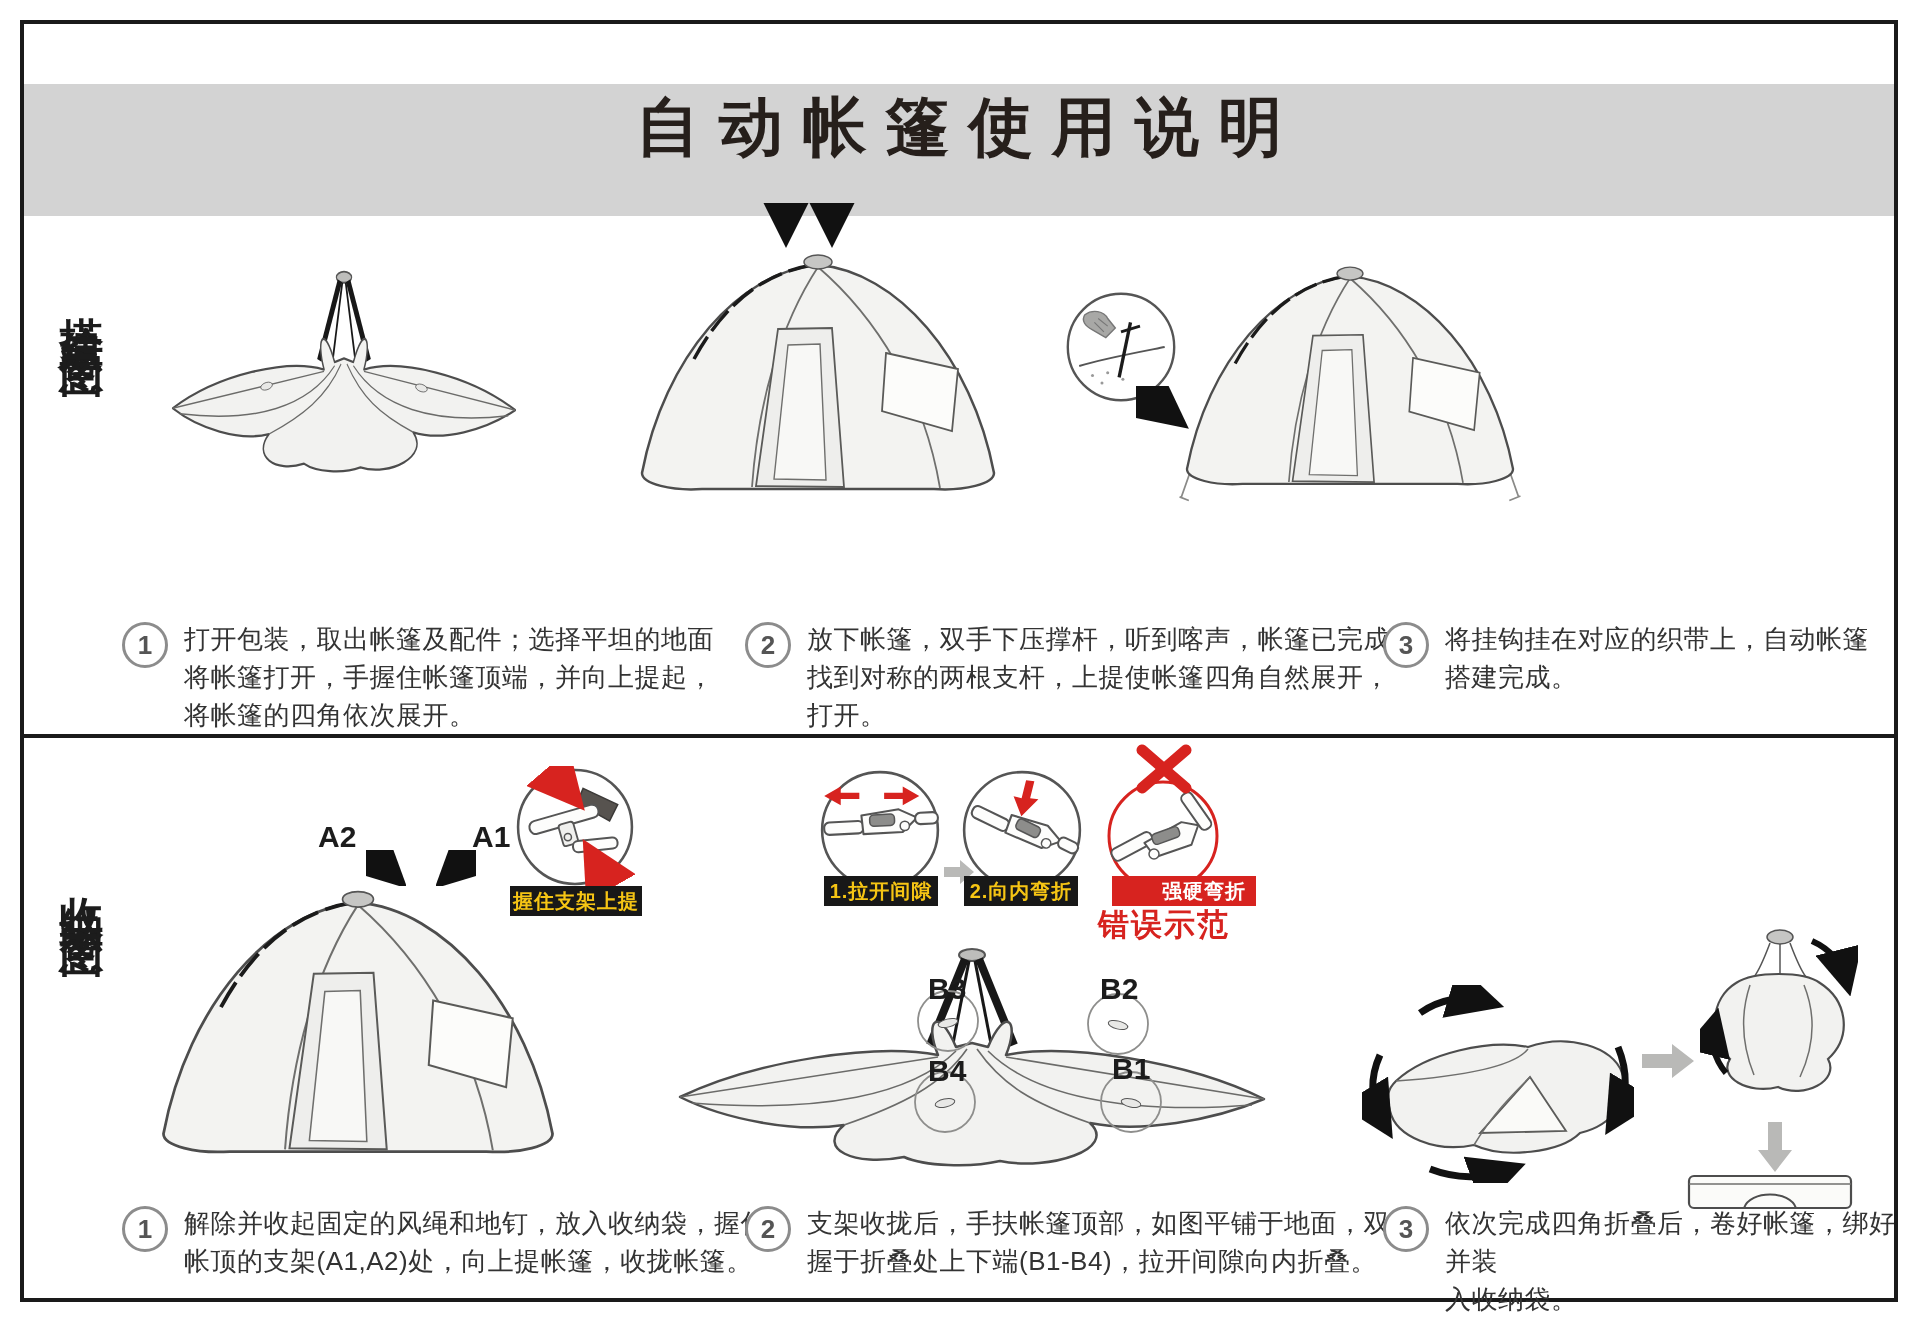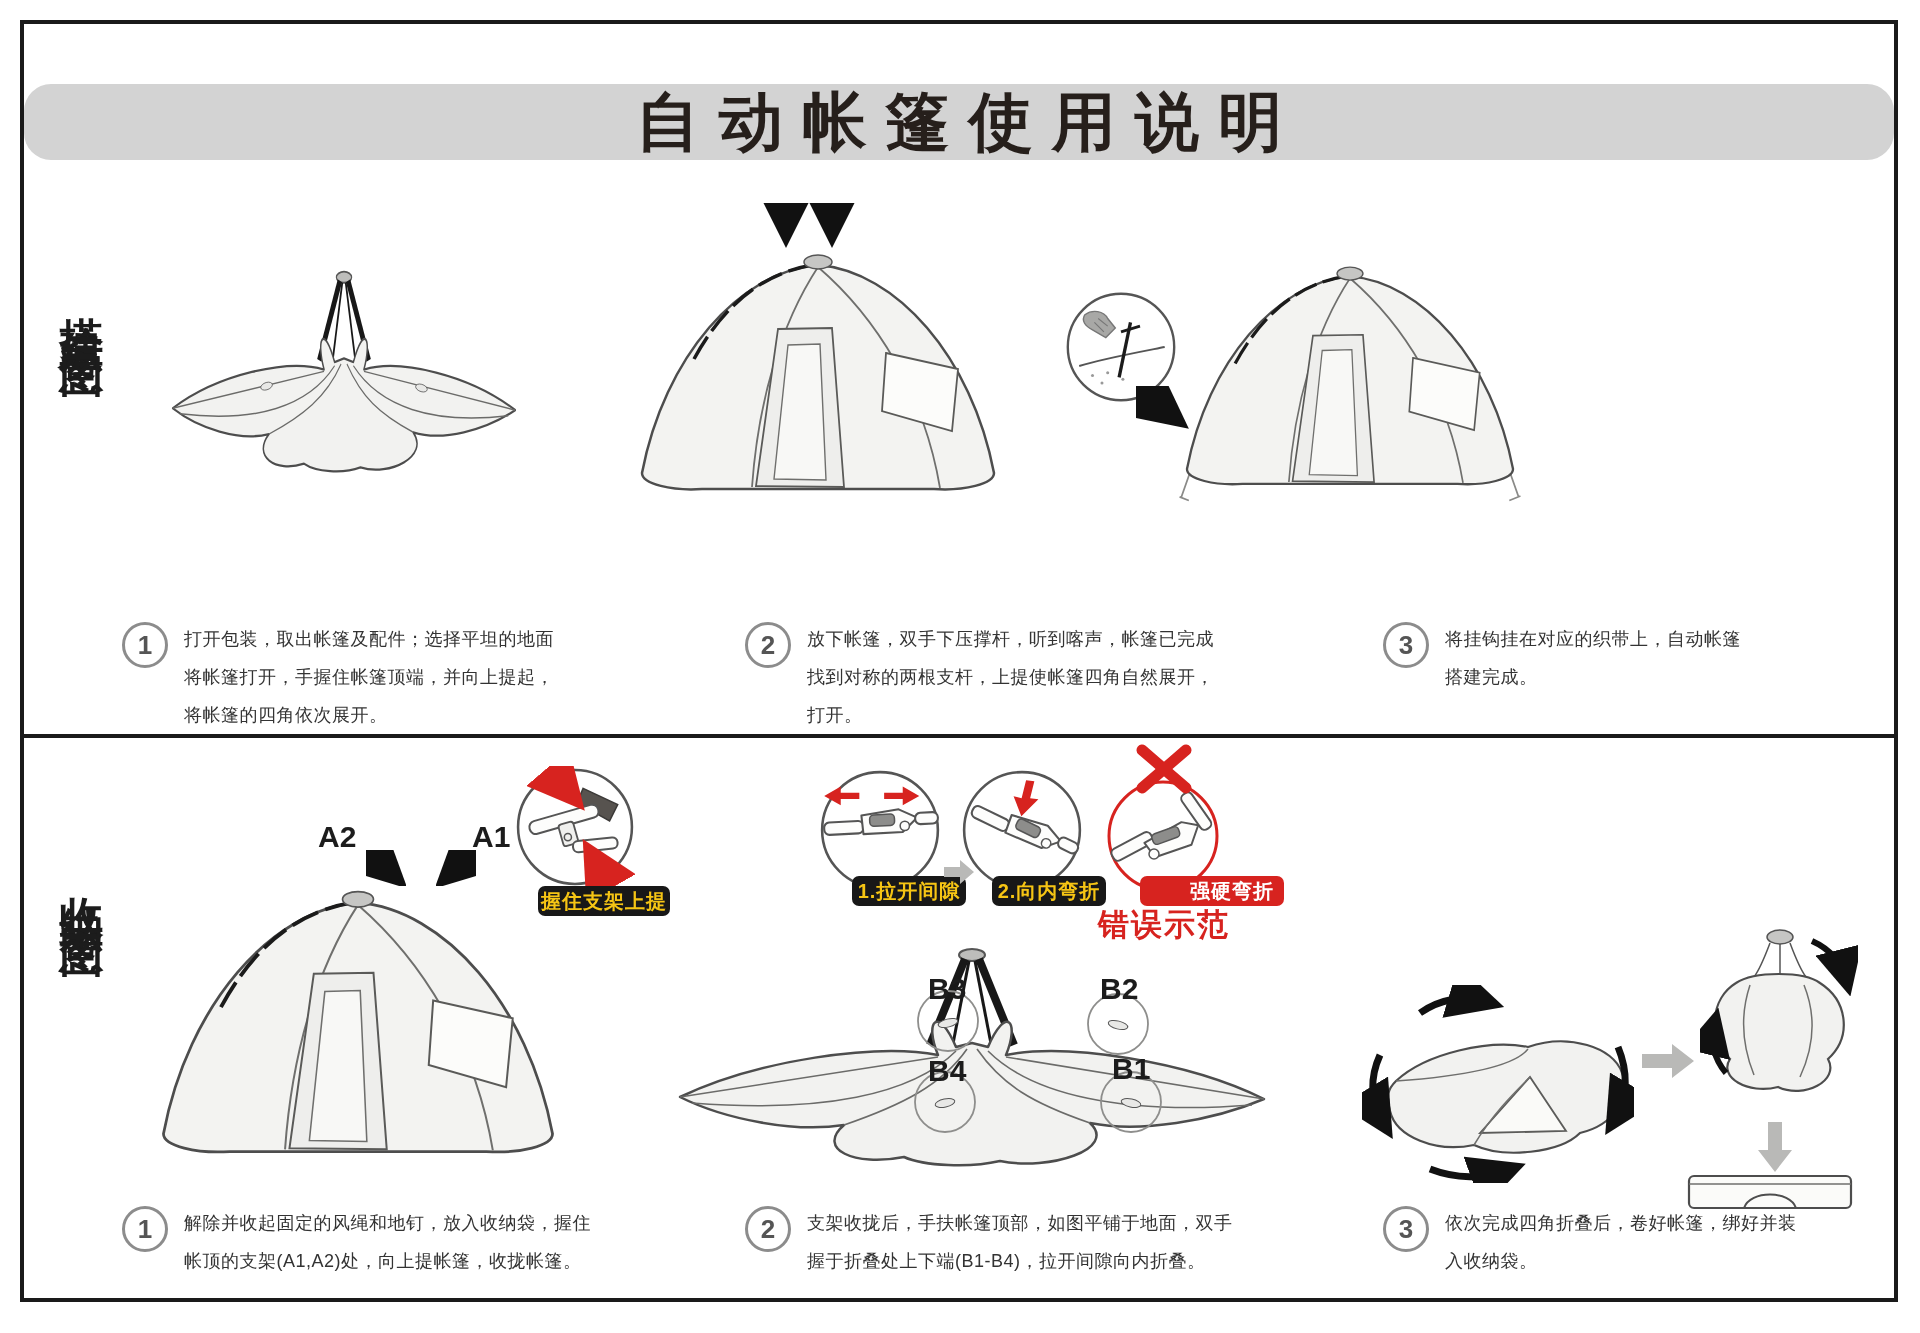--- a/index.html
+++ b/index.html
@@ -2,45 +2,45 @@
 <html><head>
 <meta charset="utf-8">
 <style>
   html,body{margin:0;padding:0;background:#ffffff;}
   body{width:1920px;height:1333px;position:relative;overflow:hidden;
        font-family:"Liberation Sans","DejaVu Sans",sans-serif;color:#333;}
   .abs{position:absolute;}
   
   .frame{left:20px;top:20px;width:1870px;height:1274px;border:4px solid #1a1a1a;}
   
-  .title-bar{left:24px;top:84px;width:1870px;height:76px;background:#d3d3d3;
-             display:flex;align-items:center;justify-content:center;border-radius:27px;}
+  .title-bar{left:24px;top:84px;width:1870px;height:132px;background:#d3d3d3;
+             display:flex;align-items:flex-start;justify-content:center;}
   .title-text{font-size:64px;font-weight:700;color:#261f1b;letter-spacing:0.30em;text-indent:0.30em;}
   
   .divider{left:24px;top:734px;width:1870px;height:4px;background:#1a1a1a;}
   
   .v-label{writing-mode:vertical-rl;text-orientation:upright;font-size:44px;font-weight:700;
            color:#1c1c1c;letter-spacing:10px;line-height:1;}
   .v-setup{left:60px;top:282px;}
   .v-pack{left:60px;top:862px;}
   
   .step{display:flex;gap:16px;align-items:flex-start;}
   .step-num{width:40px;height:40px;border:3px solid #8c8c8c;border-radius:50%;color:#555;
             font-size:26px;font-weight:700;display:flex;align-items:center;justify-content:center;
             flex:none;margin-top:2px;background:#fff;}
-  .step-text{font-size:18px;line-height:38px;color:#333;font-weight:500;letter-spacing:0.5px;}
+  .step-text{font-size:26px;line-height:38px;color:#333;font-weight:500;letter-spacing:0.5px;}
   .s-setup-1{left:122px;top:620px;}
   .s-setup-2{left:745px;top:620px;}
   .s-setup-3{left:1383px;top:620px;}
   .s-pack-1{left:122px;top:1204px;}
   .s-pack-2{left:745px;top:1204px;}
   .s-pack-3{left:1383px;top:1204px;}
   
-  .tag{display:flex;align-items:center;justify-content:center;border-radius:7px;
-       font-weight:700;font-size:20px;letter-spacing:1px;margin-left:28px;}
+  .tag{display:flex;align-items:center;justify-content:center;border-radius:0;
+       font-weight:700;font-size:20px;letter-spacing:1px;}
   .tag-dark{background:#181818;color:#f6c514;}
   .tag-red{background:#d7231f;color:#ffffff;}
   .grab-tag{left:510px;top:886px;width:132px;height:30px;}
   .fold-tag-1{left:824px;top:876px;width:114px;height:30px;}
   .fold-tag-2{left:964px;top:876px;width:114px;height:30px;}
   .wrong-tag{left:1112px;top:876px;width:104px;height:30px;padding-left:40px;}
   .wrong-caption{left:1094px;top:904px;width:140px;text-align:center;
                  font-size:31px;font-weight:700;color:#d7231f;letter-spacing:2px;}
   
   .mark{font-size:30px;font-weight:700;color:#1c1c1c;text-align:center;}

